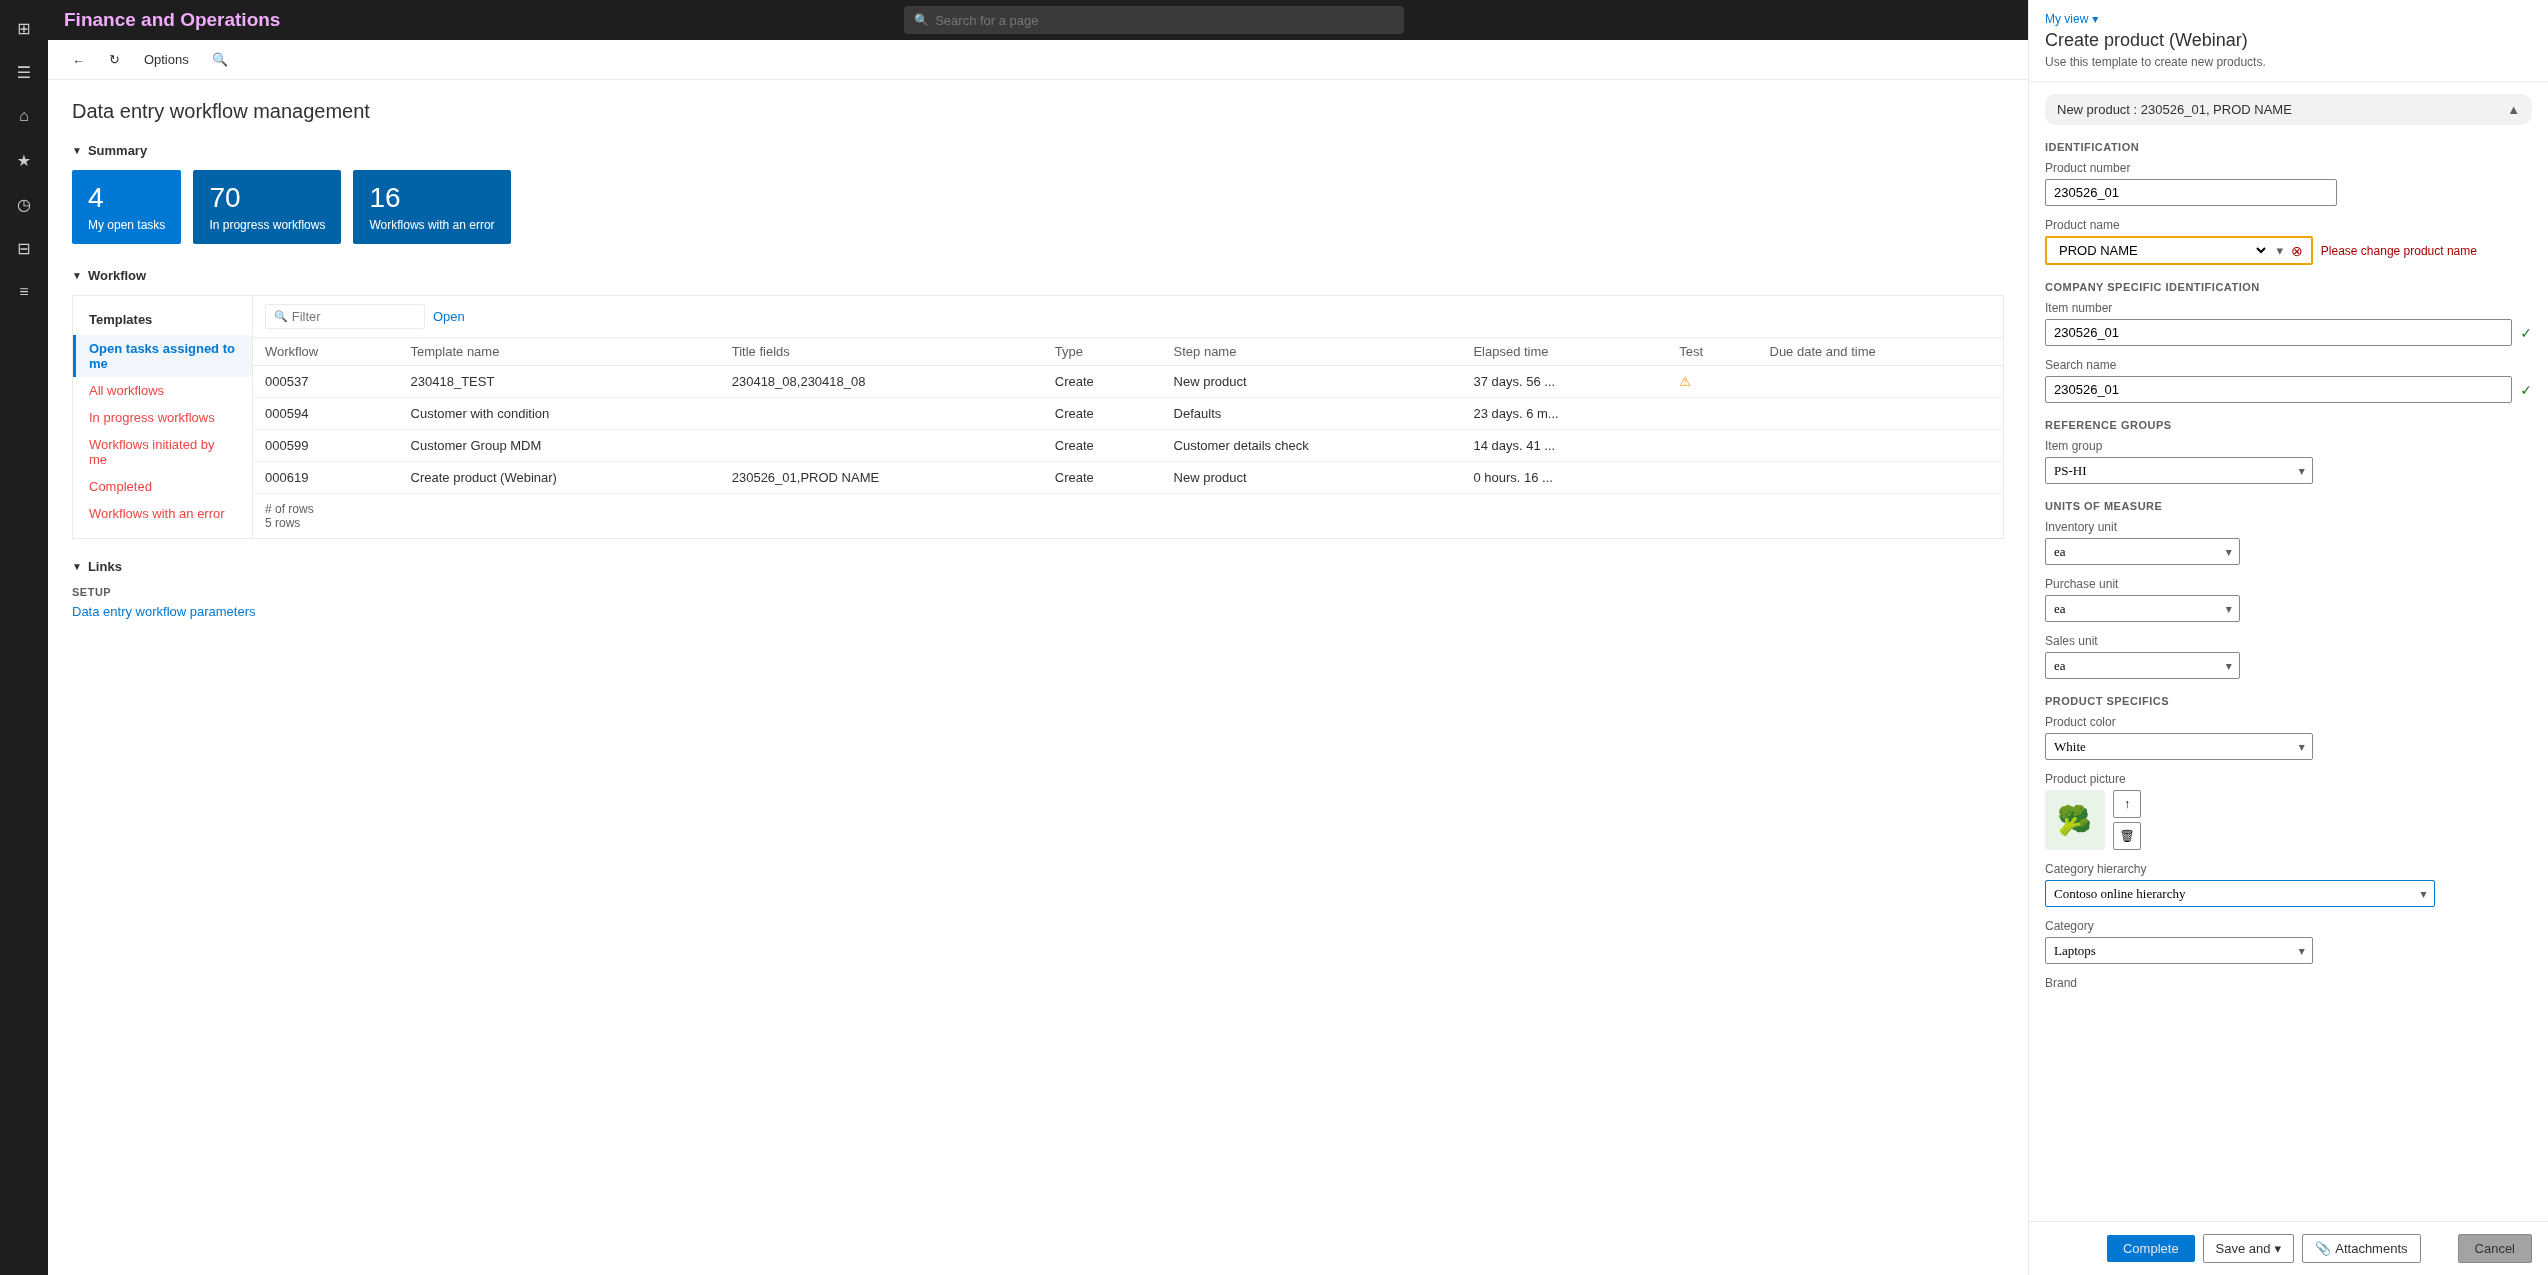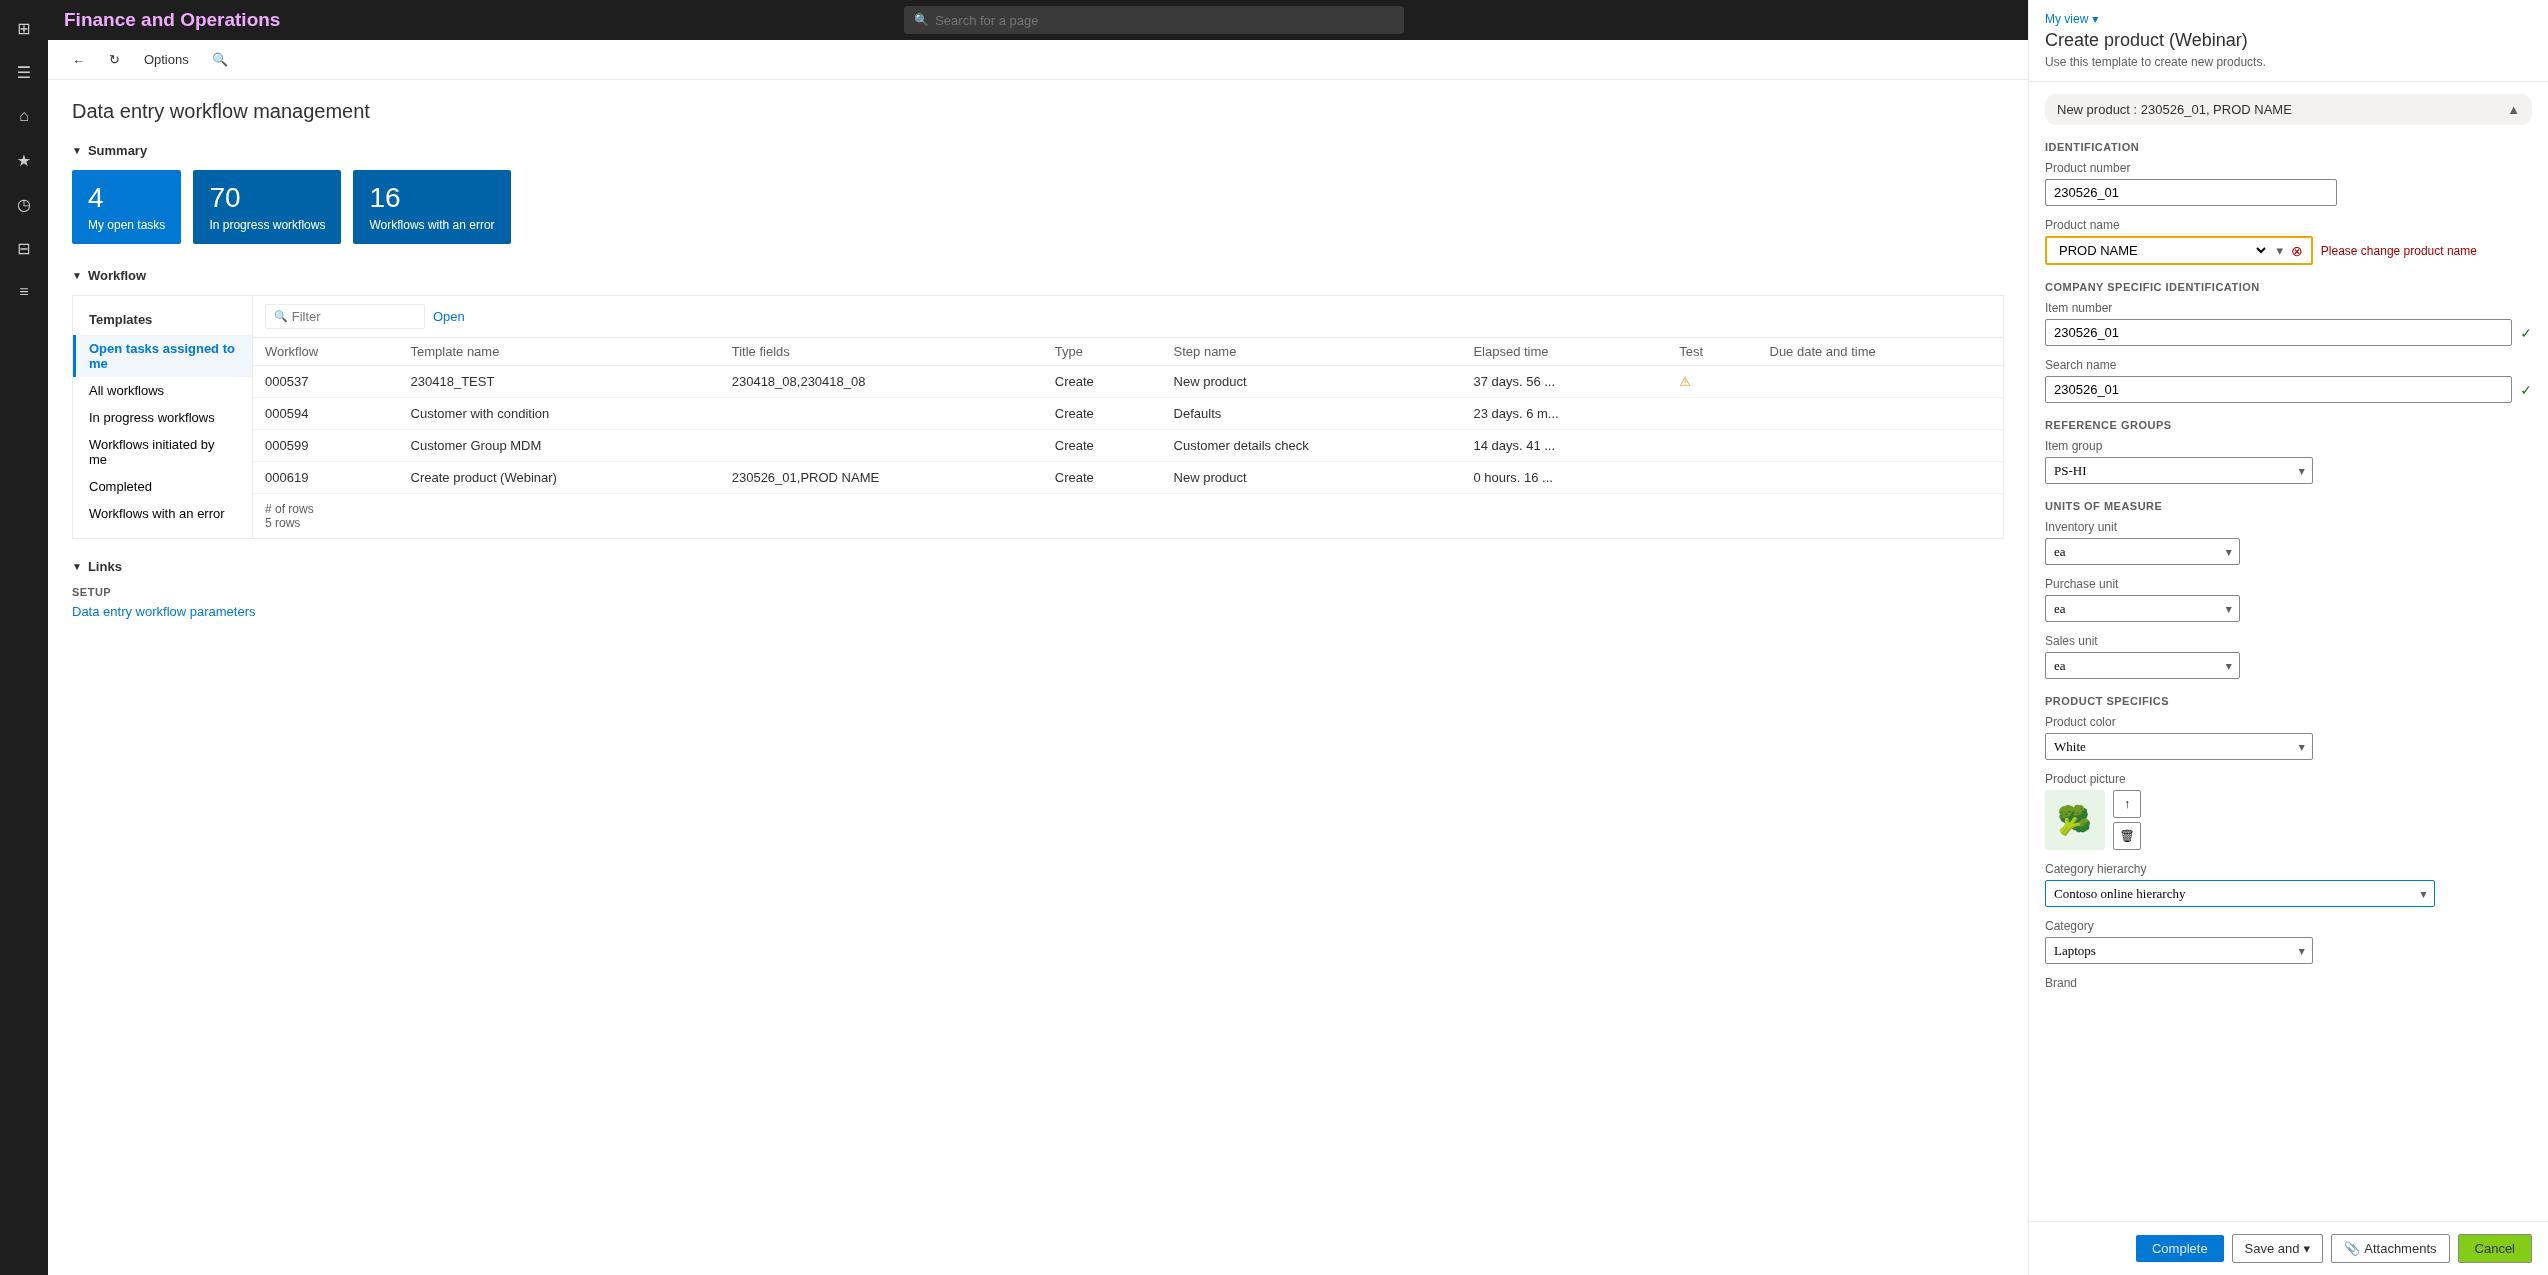--- a/index.html
+++ b/index.html
@@ -34,21 +34,21 @@
     .summary-card { padding: 12px 16px; border-radius: 2px; min-width: 100px; color: #fff; }
     .summary-card.blue { background: #0078d4; }
     .summary-card.mid-blue { background: #0063a8; }
     .summary-card .card-number { font-size: 28px; font-weight: 300; }
     .summary-card .card-label { font-size: 12px; margin-top: 4px; }
 
     
     .workflow-area { display: flex; gap: 0; border: 1px solid #edebe9; }
     .workflow-sidebar { width: 180px; flex-shrink: 0; border-right: 1px solid #edebe9; padding: 8px 0; }
     .workflow-sidebar .sidebar-label { font-size: 13px; font-weight: 600; color: #323130; padding: 8px 16px; }
-    .workflow-sidebar-item { padding: 6px 16px; font-size: 13px; color: #000000; cursor: pointer; }
+    .workflow-sidebar-item { padding: 6px 16px; font-size: 13px; color: #ef4444; cursor: pointer; }
     .workflow-sidebar-item.active { color: #0078d4; border-left: 3px solid #0078d4; padding-left: 13px; font-weight: 600; background: #f0f6fc; }
 
     .workflow-main { flex: 1; min-width: 0; }
     .workflow-filter-bar { display: flex; align-items: center; padding: 8px 12px; gap: 8px; border-bottom: 1px solid #edebe9; }
     .filter-input { border: 1px solid #edebe9; border-radius: 2px; padding: 4px 8px; font-size: 13px; width: 160px; display: flex; align-items: center; gap: 4px; background: #fff; }
     .filter-input input { border: none; outline: none; font-size: 13px; width: 100%; }
     .open-btn { background: none; border: none; color: #0078d4; font-size: 13px; cursor: pointer; }
 
     .workflow-table { width: 100%; border-collapse: collapse; font-size: 13px; }
     .workflow-table th { text-align: left; padding: 6px 12px; color: #605e5c; font-weight: 400; border-bottom: 1px solid #edebe9; white-space: nowrap; }
@@ -95,21 +95,21 @@
     .product-picture-area { display: flex; align-items: flex-start; gap: 8px; margin-bottom: 12px; }
     .product-image { width: 60px; height: 60px; background: #e8f4e8; border-radius: 4px; display: flex; align-items: center; justify-content: center; font-size: 28px; }
     .picture-actions { display: flex; flex-direction: column; gap: 4px; }
     .pic-btn { width: 28px; height: 28px; border: 1px solid #8a8886; background: #fff; border-radius: 2px; cursor: pointer; display: flex; align-items: center; justify-content: center; font-size: 12px; }
 
     
     .right-panel-footer { padding: 12px 16px; border-top: 1px solid #edebe9; display: flex; align-items: center; justify-content: flex-end; gap: 8px; }
     .btn-complete { background: #0078d4; color: #e5e5e5; border: none; border-radius: 2px; padding: 6px 16px; font-size: 13px; cursor: pointer; }
     .btn-save-and { background: #fff; color: #323130; border: 1px solid #8a8886; border-radius: 2px; padding: 6px 12px; font-size: 13px; cursor: pointer; display: flex; align-items: center; gap: 4px; }
     .btn-attachments { background: #fff; color: #323130; border: 1px solid #8a8886; border-radius: 2px; padding: 6px 12px; font-size: 13px; cursor: pointer; display: flex; align-items: center; gap: 4px; }
-    .btn-cancel { background: #84cc16; color: #323130; border: 1px solid #8a8886; border-radius: 2px; padding: 6px 16px; font-size: 13px; cursor: pointer; }
+    .btn-cancel { background: #a3a3a3; color: #323130; border: 1px solid #8a8886; border-radius: 2px; padding: 6px 16px; font-size: 13px; cursor: pointer; margin-left: 29px; }
   </style>
 </head>
 <body>
 
 <div class="left-nav">
   <div class="left-nav-icon">⊞</div>
   <div class="left-nav-icon">☰</div>
   <div class="left-nav-icon">⌂</div>
   <div class="left-nav-icon">★</div>
   <div class="left-nav-icon">◷</div>

